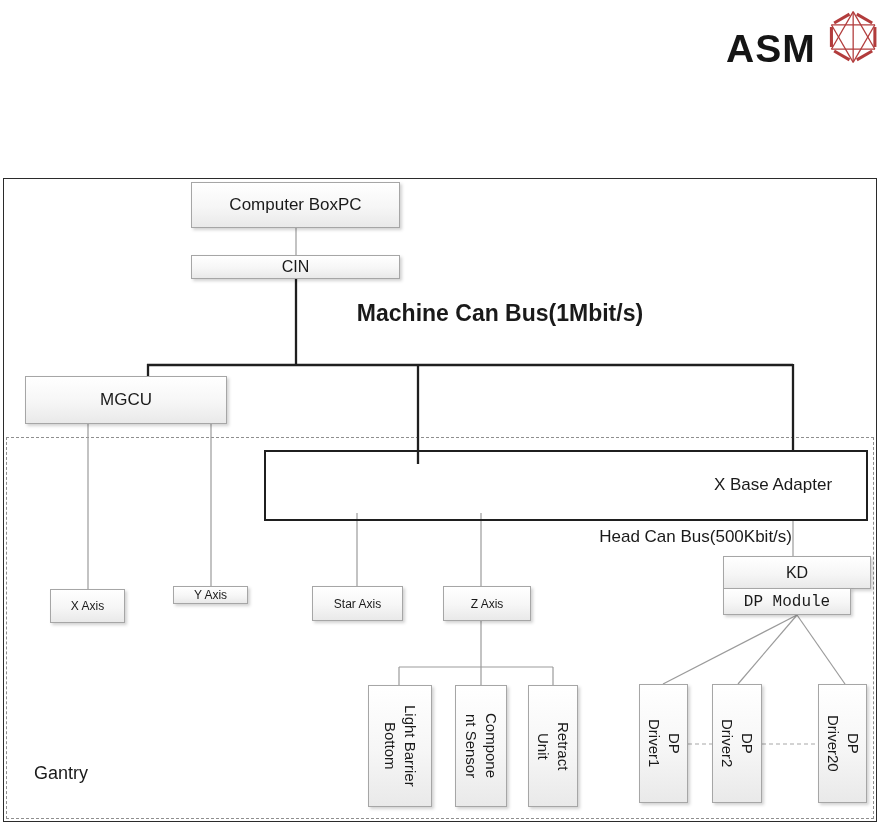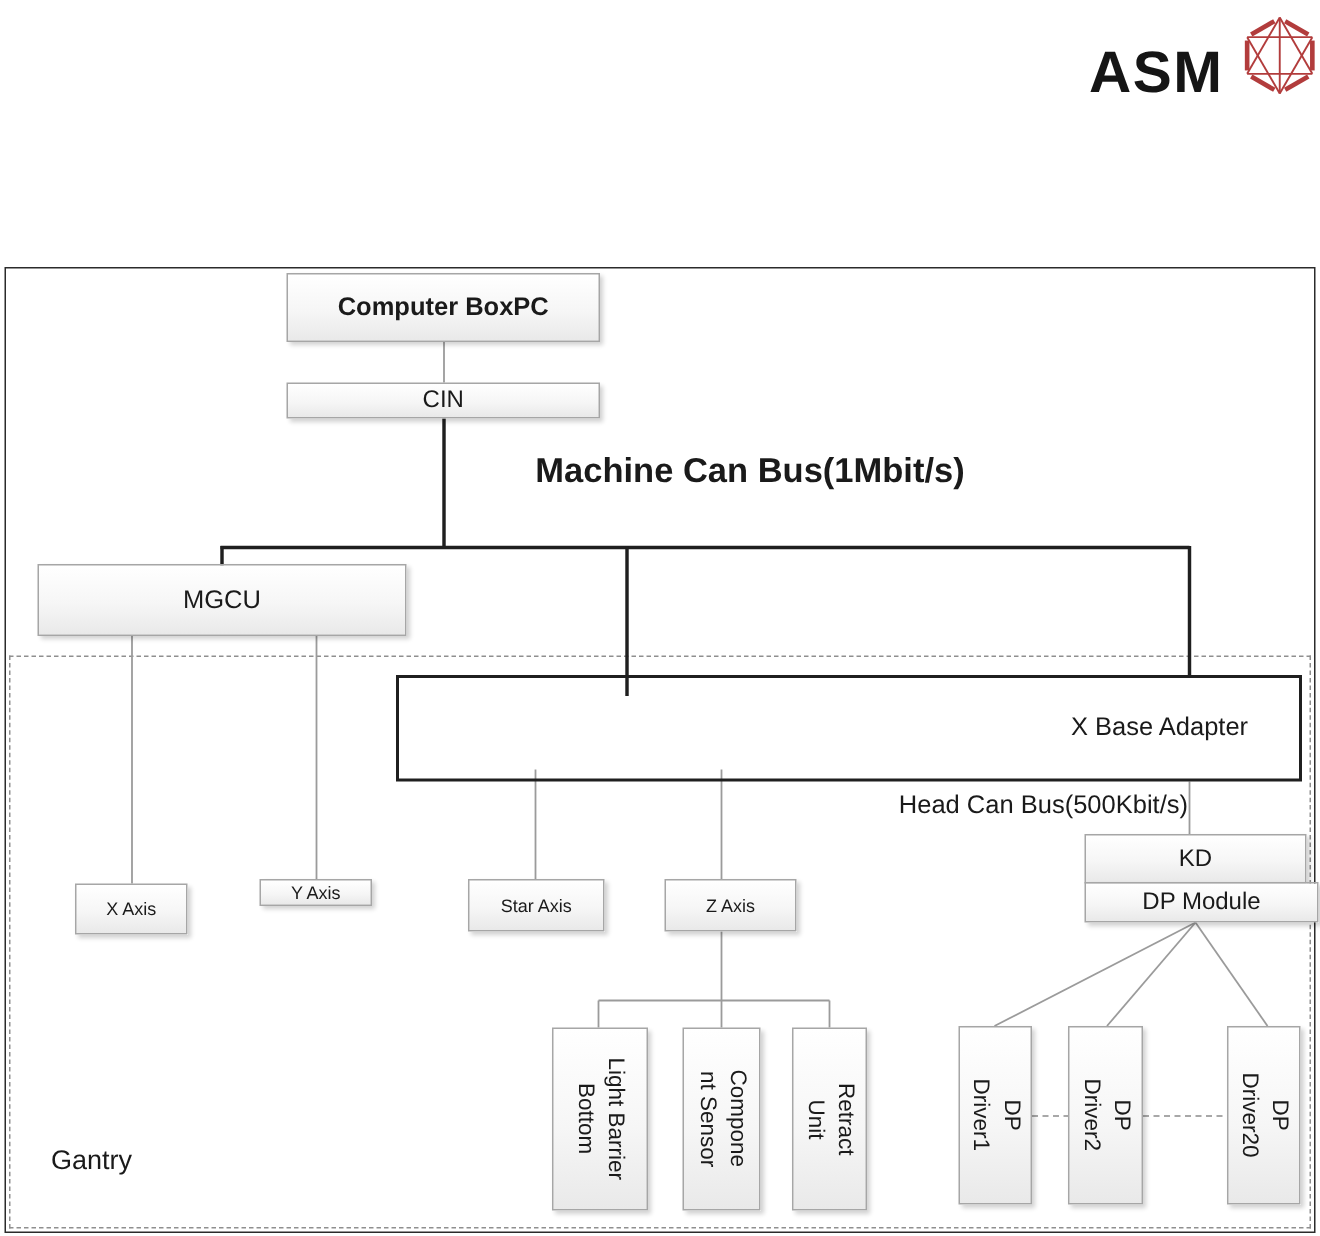--- a/index.html
+++ b/index.html
@@ -117,25 +117,25 @@
       <path d="M147,365 H793"></path>
       <path d="M148,364 V377"></path>
       <path d="M418,364 V464"></path>
       <path d="M793,364 V451"></path>
     </g>
   </svg>
 
   <div class="container-box"></div>
   <div class="lbl lbl-adapter">X Base Adapter</div>
 
-  <div class="node fs17" style="left:191px; top:182px; width:209px; height:46px;font-weight:bold;">Computer BoxPC</div>
+  <div class="node fs17" style="left:191px; top:182px; width:209px; height:46px;">Computer BoxPC</div>
   <div class="node" style="left:191px; top:255px; width:209px; height:24px;">CIN</div>
-  <div class="node fs17" style="left:25px; top:376px; width:246px; height:48px;">MGCU</div>
+  <div class="node fs17" style="left:25px; top:376px; width:202px; height:48px;">MGCU</div>
   <div class="node" style="left:723px; top:556px; width:148px; height:33px;">KD</div>
-  <div class="node" style="left:723px; top:588px; width:156px; height:27px;">DP Module</div>
+  <div class="node" style="left:723px; top:588px; width:128px; height:27px;font-family:Liberation Mono, monospace;">DP Module</div>
   <div class="node fs15" style="left:50px; top:589px; width:75px; height:34px;">X Axis</div>
   <div class="node fs15" style="left:173px; top:586px; width:75px; height:18px;">Y Axis</div>
   <div class="node fs15" style="left:312px; top:586px; width:91px; height:35px;">Star Axis</div>
   <div class="node fs15" style="left:443px; top:586px; width:88px; height:35px;">Z Axis</div>
 
   <div class="vnode" style="left:368px; top:685px; width:64px; height:122px;">
     <div class="vtext">
       <div class="vline">Light Barrier</div>
       <div class="vline">Bottom</div>
     </div>

